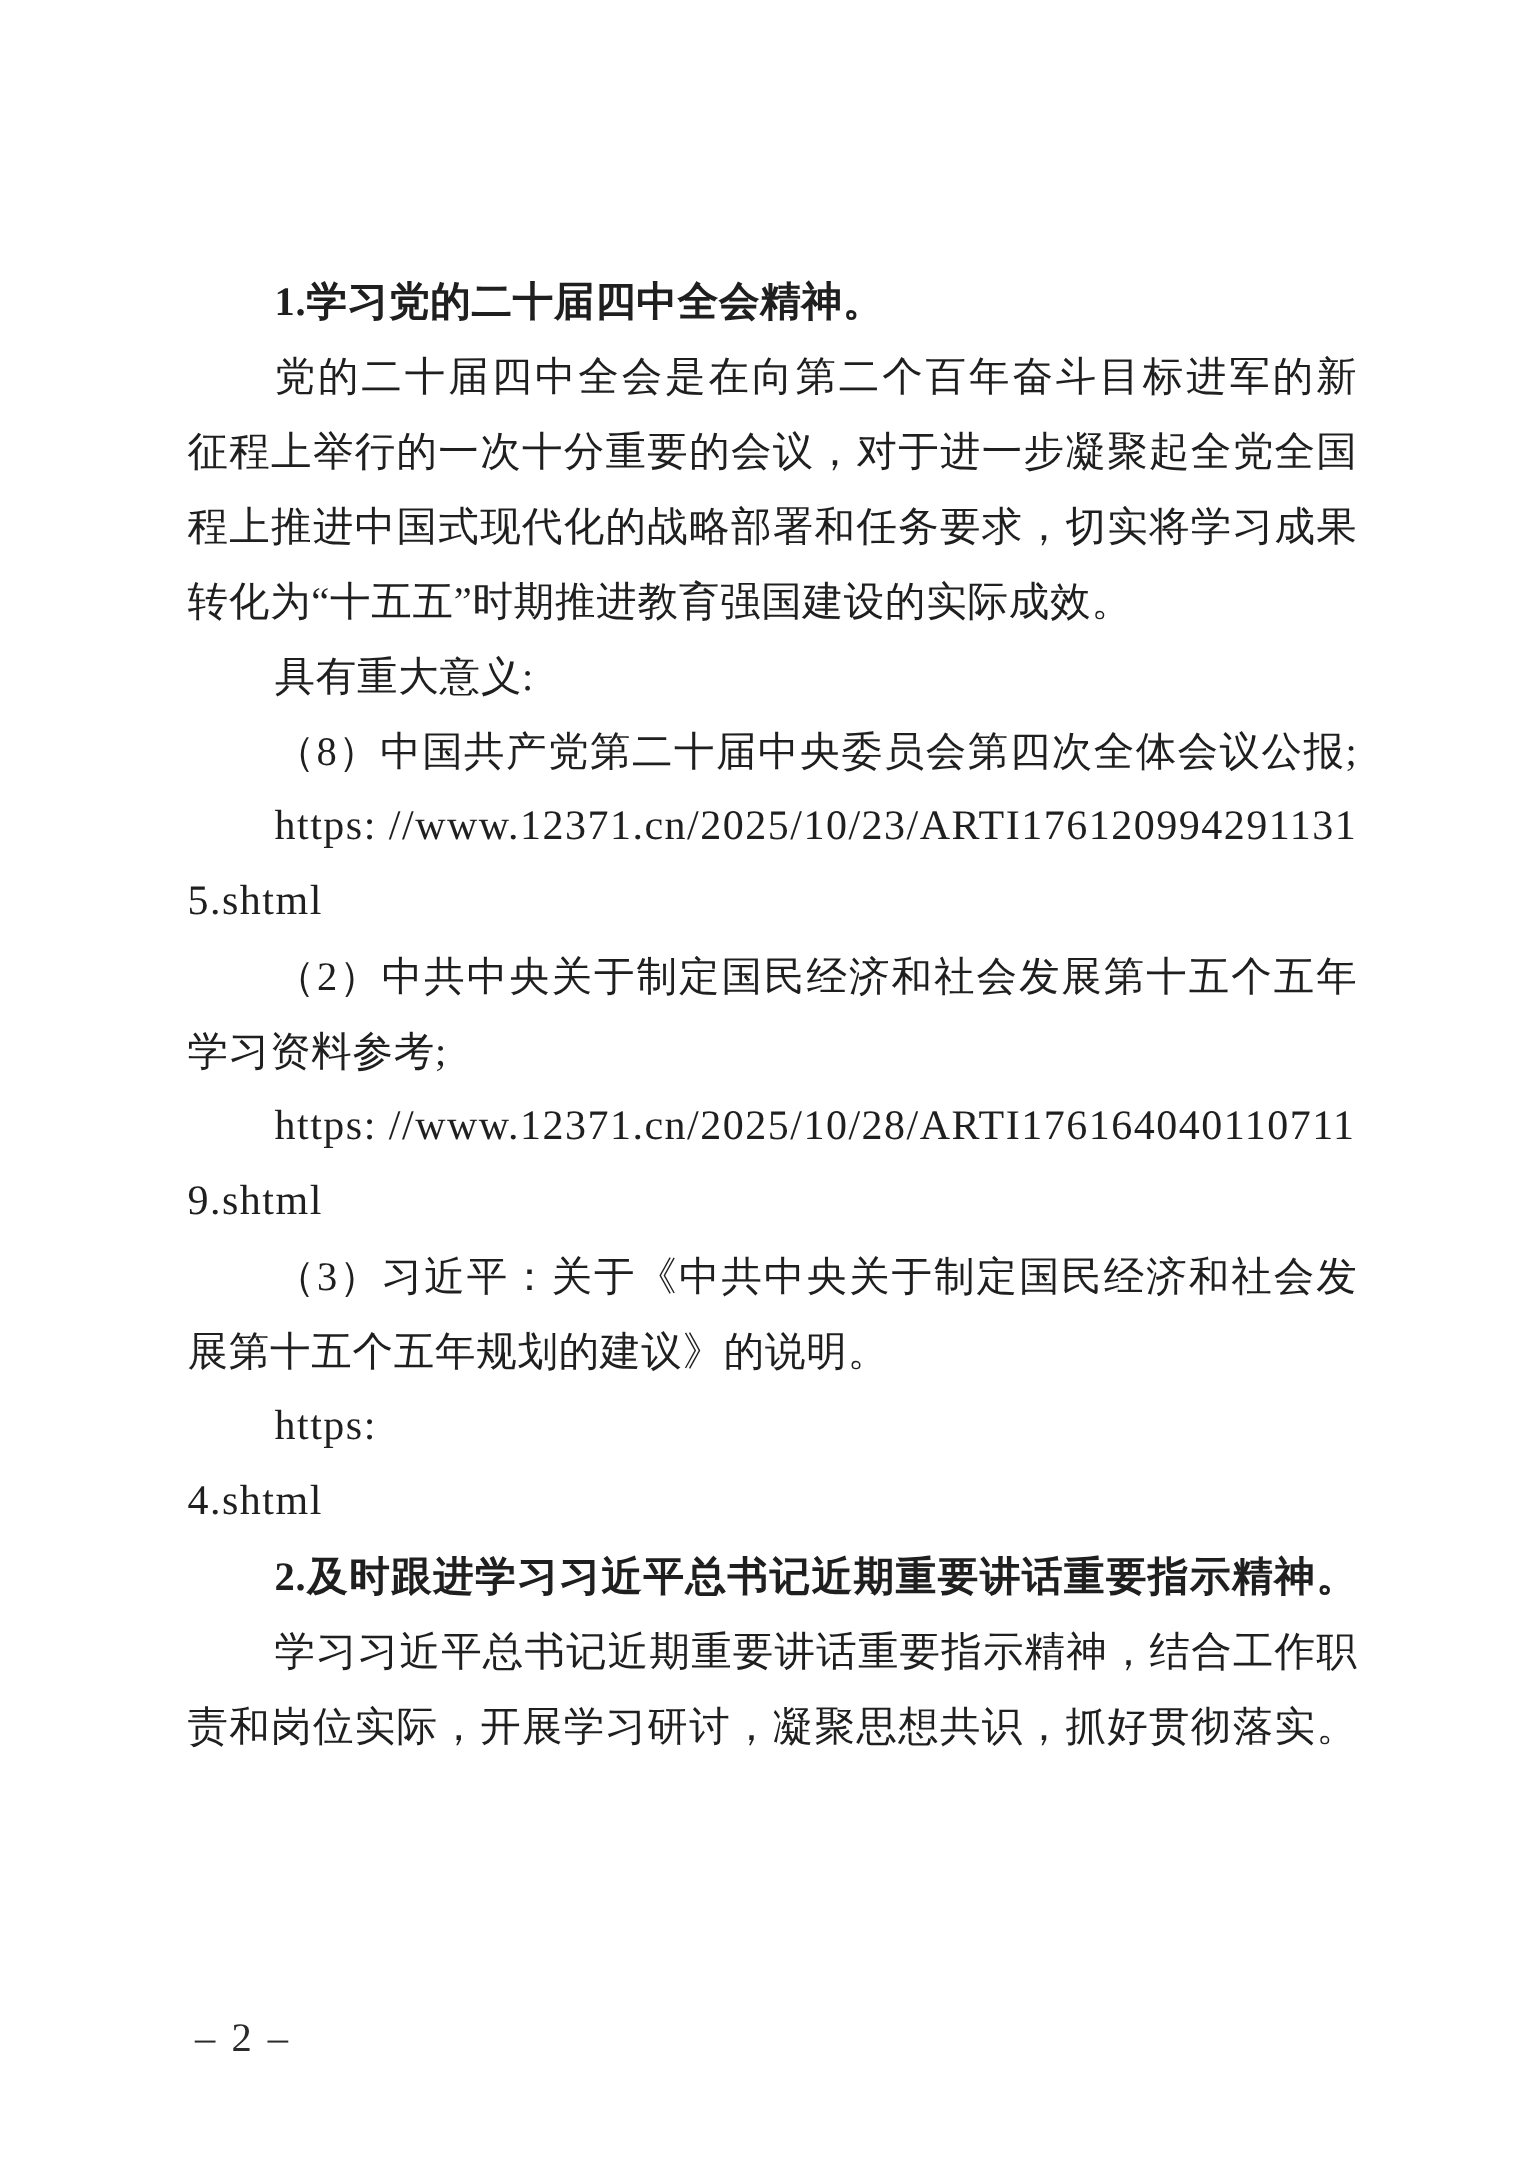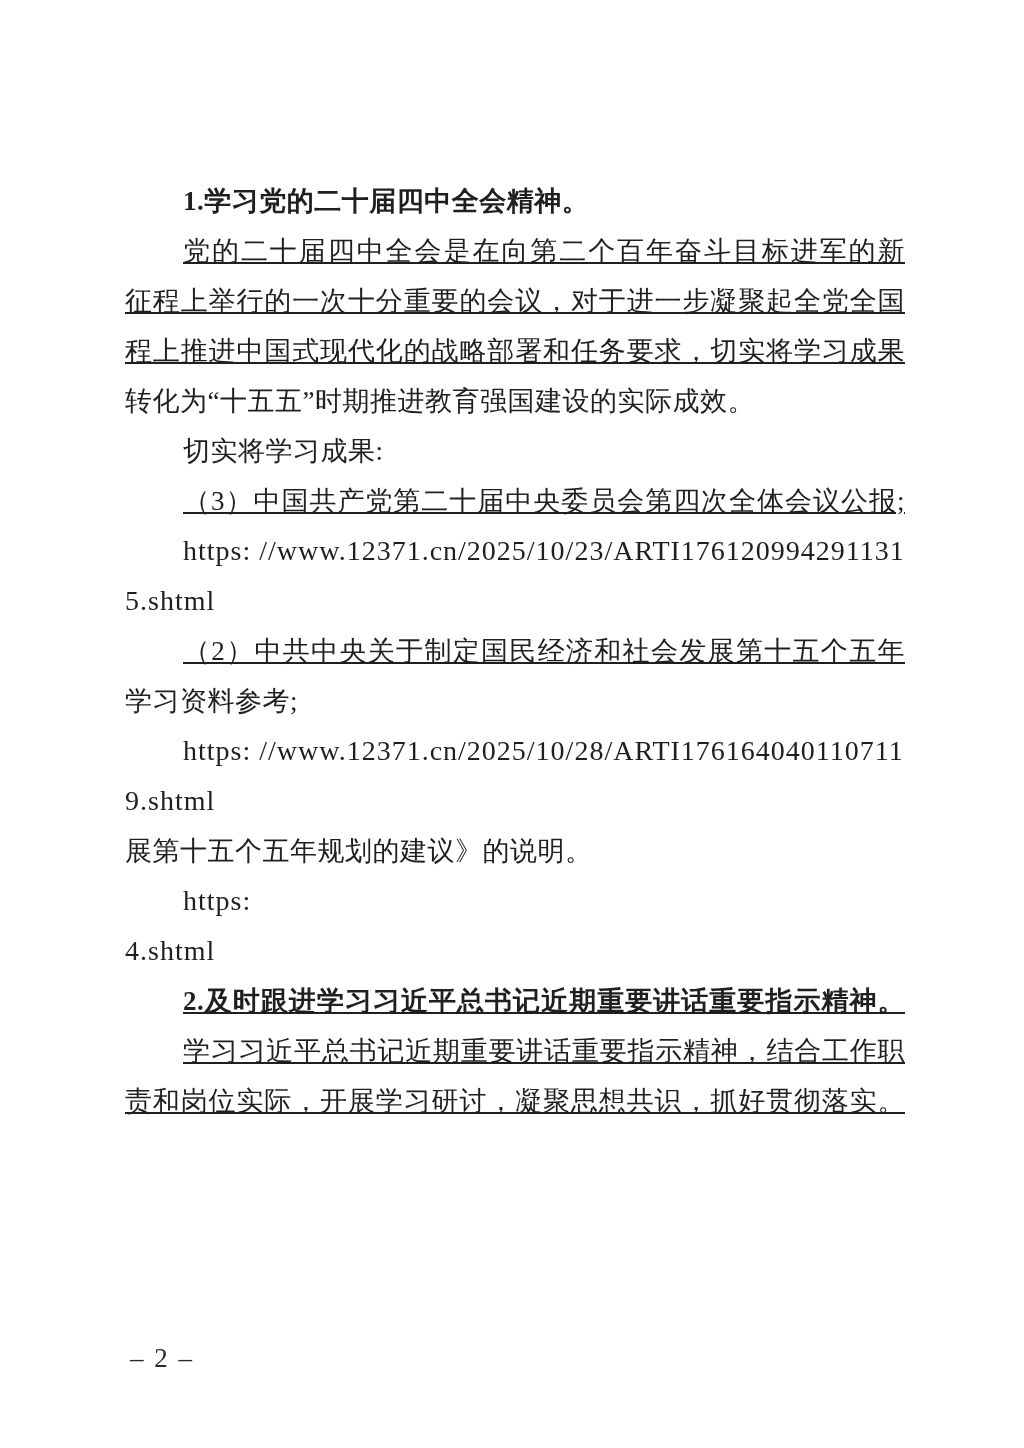--- a/index.html
+++ b/index.html
@@ -32,21 +32,20 @@
   }
   .line.indent {
     text-indent: 58px;
   }
   .line.bold {
     font-weight: bold;
   }
   .line.fill {
     text-align: justify;
     text-align-last: justify;
-    text-decoration: underline;
   }
   .line.url {
     font-size: 28px;
     letter-spacing: 1px;
   }
   .pagenum {
     position: absolute;
     left: 130px;
     top: 1338px;
     height: 40px;
@@ -62,31 +61,32 @@
 <div class="page">
   <div class="content">
 
     <div class="line indent bold">1.学习党的二十届四中全会精神。</div>
 
     <div class="line indent fill">党的二十届四中全会是在向第二个百年奋斗目标进军的新</div>
     <div class="line fill">征程上举行的一次十分重要的会议，对于进一步凝聚起全党全国</div>
     <div class="line fill">程上推进中国式现代化的战略部署和任务要求，切实将学习成果</div>
     <div class="line">转化为“十五五”时期推进教育强国建设的实际成效。</div>
 
-    <div class="line indent">切实将学习成果:</div>
+    <div class="line indent">具有重大意义:</div>
 
-    <div class="line indent fill">（3）中国共产党第二十届中央委员会第四次全体会议公报;</div>
+    <div class="line indent fill">（8）中国共产党第二十届中央委员会第四次全体会议公报;</div>
     <div class="line indent url">https: //www.12371.cn/2025/10/23/ARTI176120994291131</div>
     <div class="line url">5.shtml</div>
 
     <div class="line indent fill">（2）中共中央关于制定国民经济和社会发展第十五个五年</div>
     <div class="line">学习资料参考;</div>
     <div class="line indent url">https: //www.12371.cn/2025/10/28/ARTI176164040110711</div>
     <div class="line url">9.shtml</div>
 
+    <div class="line indent fill">（3）习近平：关于《中共中央关于制定国民经济和社会发</div>
     <div class="line">展第十五个五年规划的建议》的说明。</div>
     <div class="line indent url">https: //www.12371.cn/2025/10/28/ARTI176164059732316</div>
     <div class="line url">4.shtml</div>
 
     <div class="line indent bold fill">2.及时跟进学习习近平总书记近期重要讲话重要指示精神。</div>
 
     <div class="line indent fill">学习习近平总书记近期重要讲话重要指示精神，结合工作职</div>
     <div class="line fill">责和岗位实际，开展学习研讨，凝聚思想共识，抓好贯彻落实。</div>
 
   </div>

